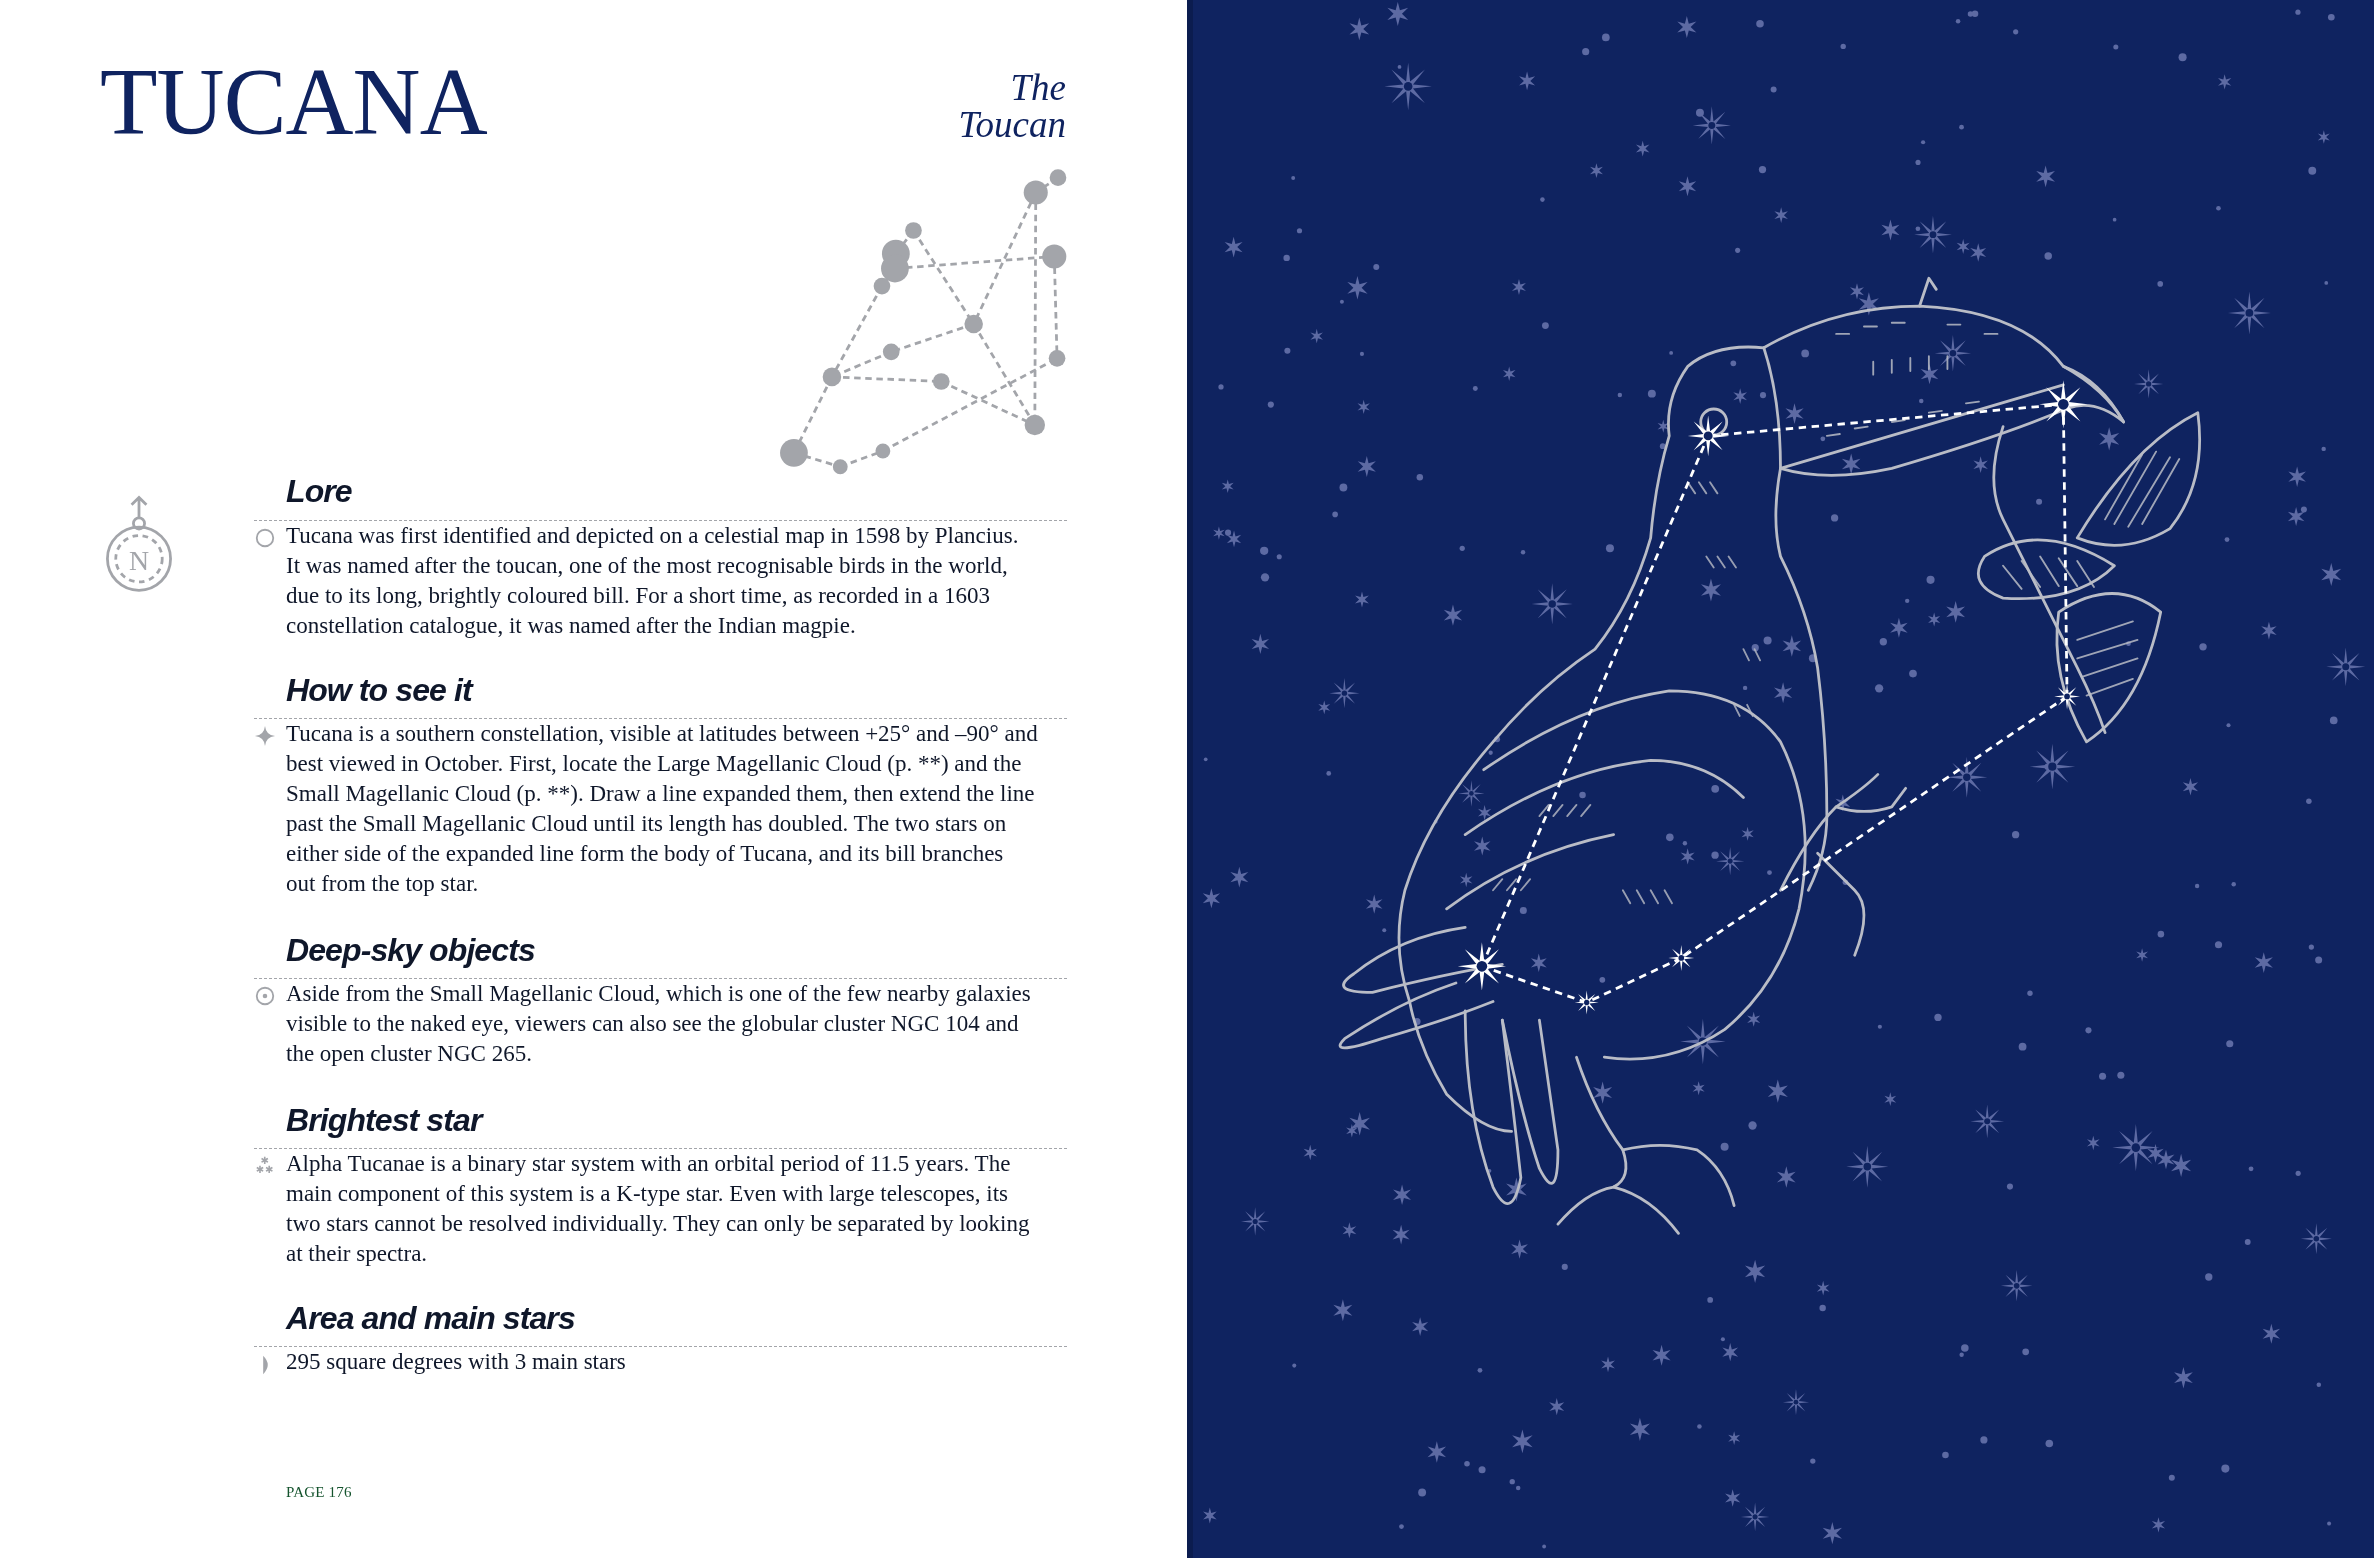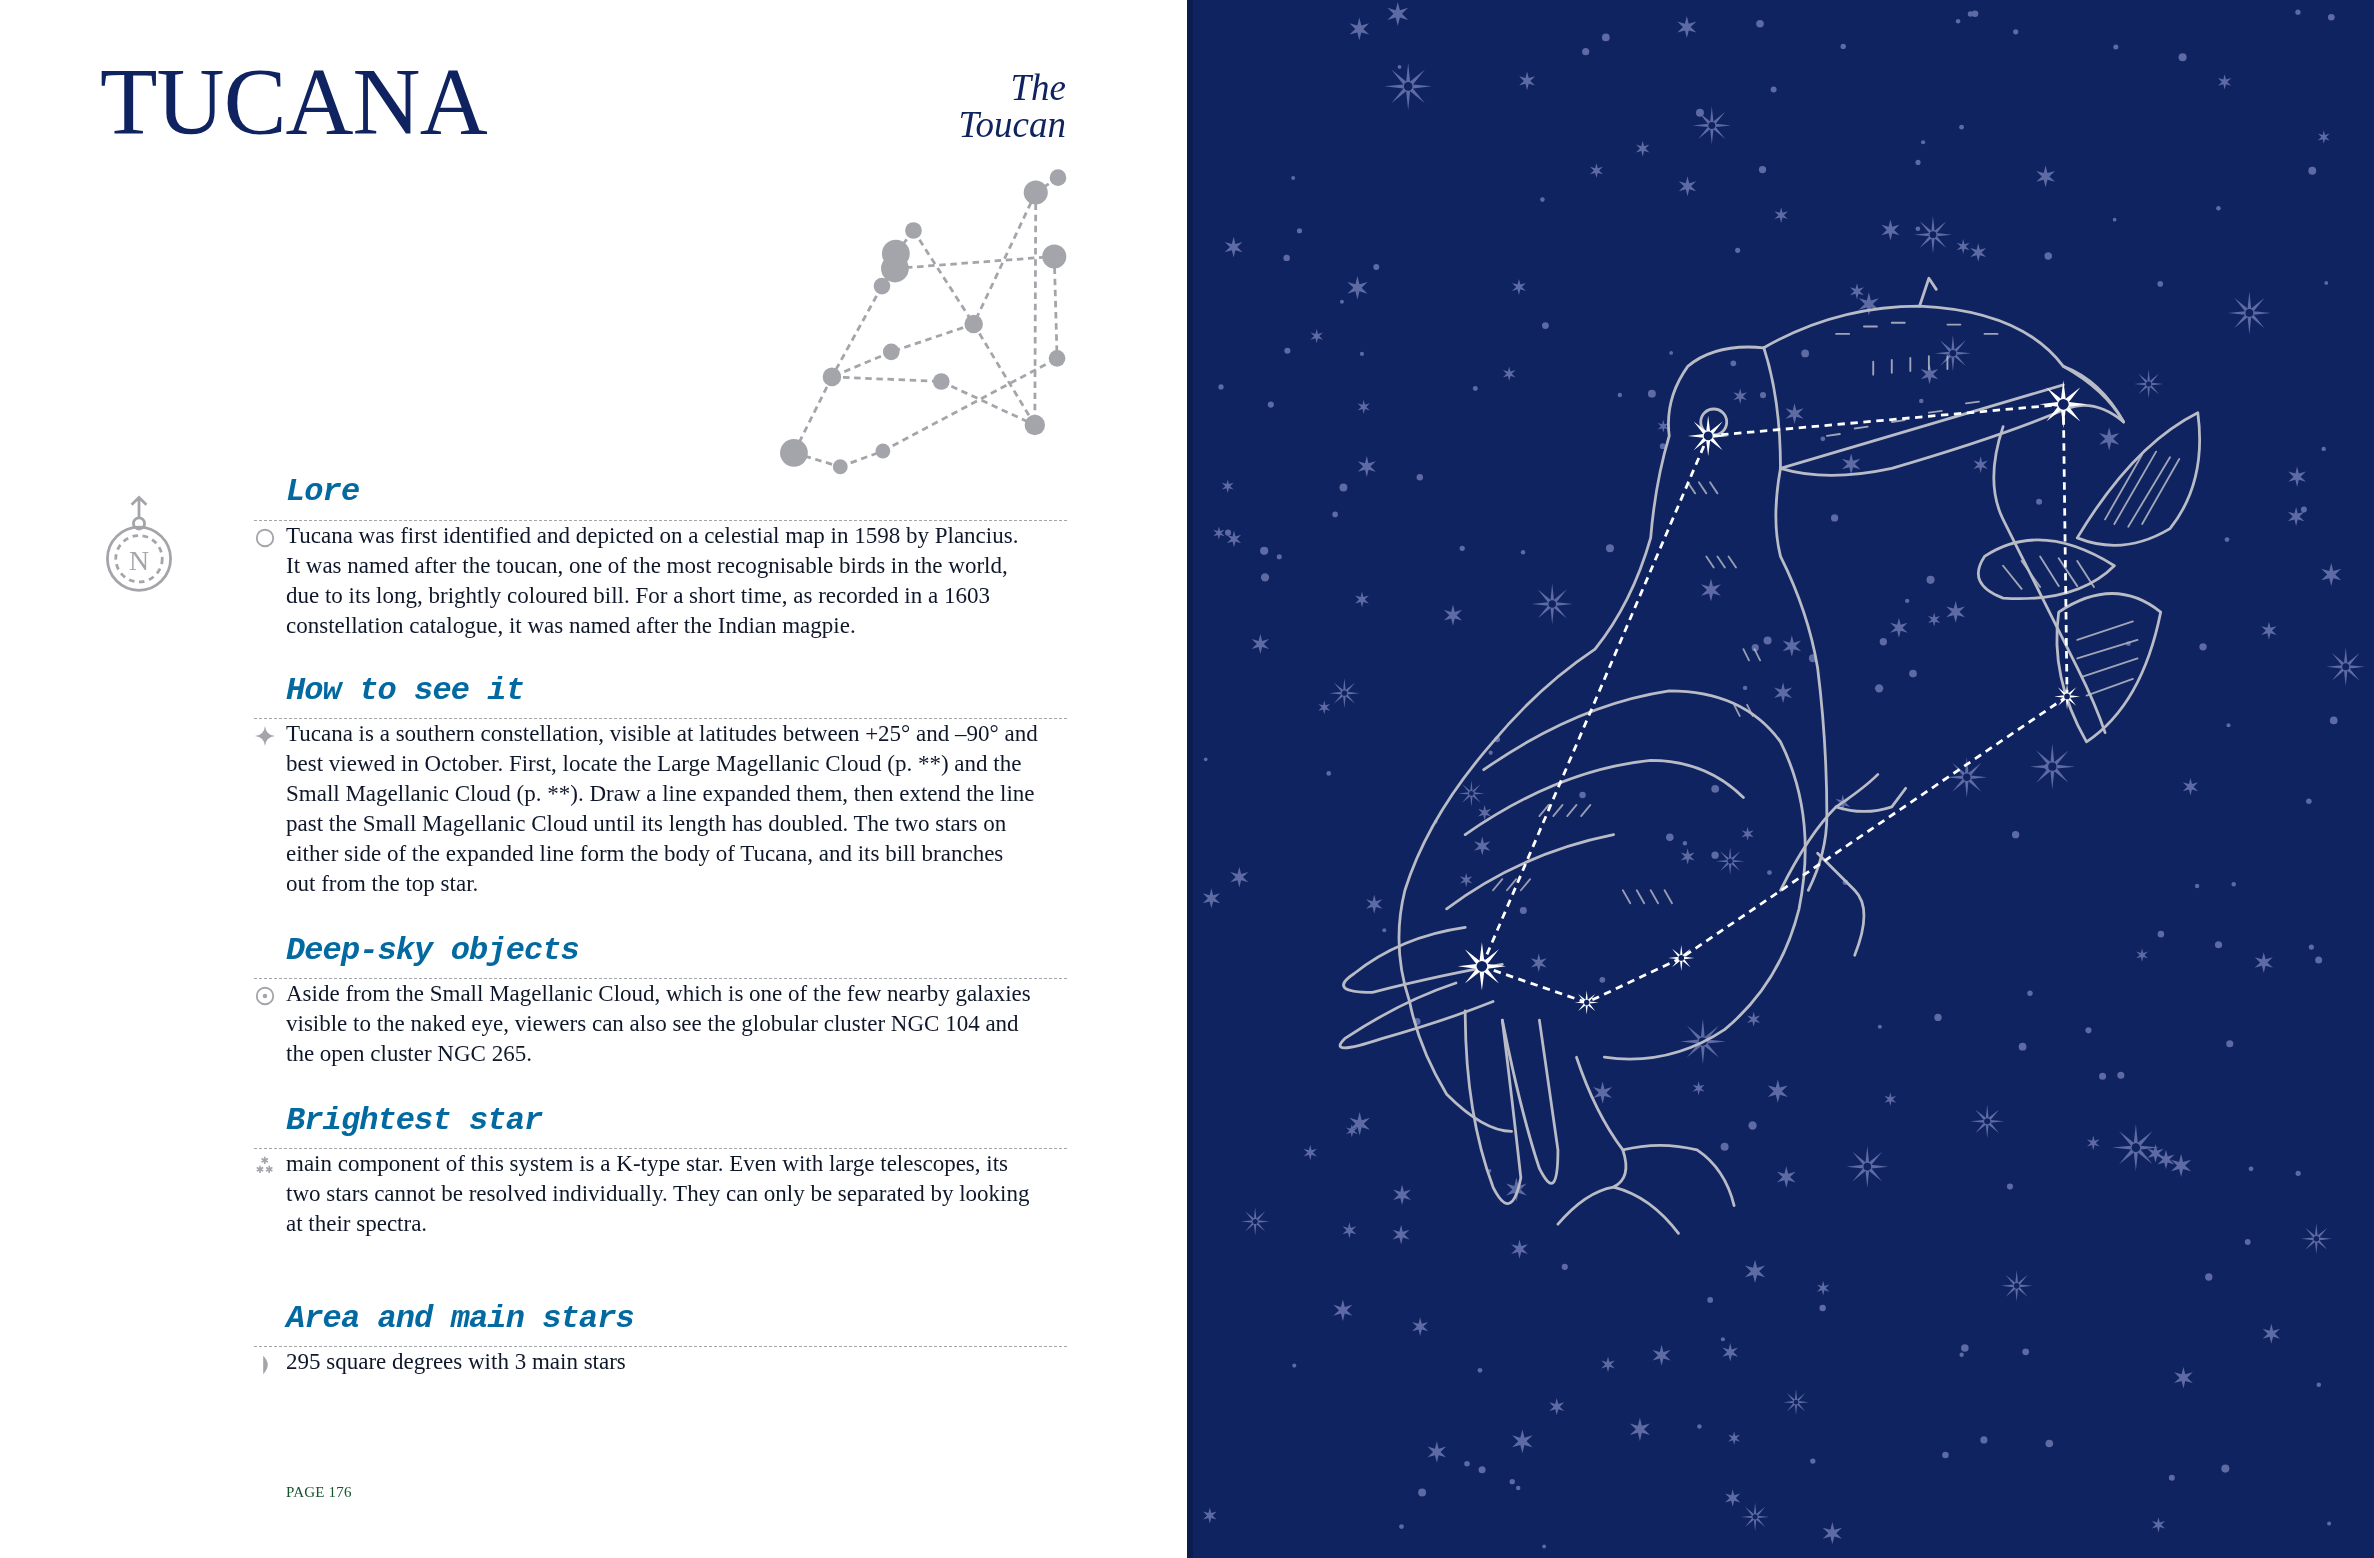--- a/index.html
+++ b/index.html
@@ -9,21 +9,21 @@
   .right-page .edge { position:absolute; left:0; top:0; width:5.6px; height:100%; background:#0b1c4f; }
 
   .title { position:absolute; left:74px; top:54px; font-size:96px; color:#0f2360; letter-spacing:-0.9px; font-family:"Liberation Serif", serif; line-height:1; transform:scaleX(0.98); transform-origin:left; }
   .subtitle { position:absolute; right:147px; top:69px; text-align:right; font-style:italic; color:#0f2360; font-size:37px; line-height:37px; font-family:"Liberation Serif", serif; }
 
   .constellation-diagram { position:absolute; left:742px; top:158px; width:315px; height:334px; }
 
   .compass { position:absolute; left:74px; top:490px; width:78px; height:104px; }
 
   .section { position:absolute; left:228px; width:813px; }
-  .section-heading { position:absolute; left:32px; top:0; font-style:italic; font-weight:bold; font-size:32px; color:#0369a1; letter-spacing:-0.9px; line-height:37px; font-family:Liberation Mono, monospace; }
+  .section-heading { position:absolute; left:32px; top:0; font-style:italic; font-weight:bold; font-size:32px; color:#0f172a; letter-spacing:-0.9px; line-height:37px; font-family:Liberation Sans, sans-serif; }
   .section-rule { position:absolute; left:0; width:813px; border-top:1.9px dashed #a3a5aa; height:0; }
   .section-icon { position:absolute; left:0; width:22px; height:22px; }
   .section-body { position:absolute; left:32px; width:781px; font-size:23px; line-height:30px; color:#0f172a; font-family:"Liberation Serif", serif; }
 
   .page-number { position:absolute; left:260px; top:1484px; font-size:15px; color:#14532d; letter-spacing:0.2px; font-family:"Liberation Serif", serif; }
 
   .bg-stars, .toucan { position:absolute; left:0; top:0; width:1187px; height:1558px; }
 </style>
 </head>
 <body>
@@ -131,20 +131,21 @@
     <div class="section-heading">Brightest star</div>
     <div class="section-rule" style="top:46px;"></div>
     <svg class="section-icon" style="top:53px;" viewBox="0 0 24 24">
       <g fill="#a3a5aa" font-family="DejaVu Sans, sans-serif" font-size="11">
           <text x="7" y="10">✱</text>
           <text x="2" y="20">✱</text>
           <text x="12" y="20">✱</text>
         </g>
     </svg>
     <div class="section-body" style="top:47px;">
+      <div>Alpha Tucanae is a binary star system with an orbital period of 11.5 years. The</div>
       <div>main component of this system is a K-type star. Even with large telescopes, its</div>
       <div>two stars cannot be resolved individually. They can only be separated by looking</div>
       <div>at their spectra.</div>
     </div>
   </div>
 
   <div class="section" style="top:1300px;">
     <div class="section-heading">Area and main stars</div>
     <div class="section-rule" style="top:46px;"></div>
     <svg class="section-icon" style="top:54px;" viewBox="0 0 24 24">

